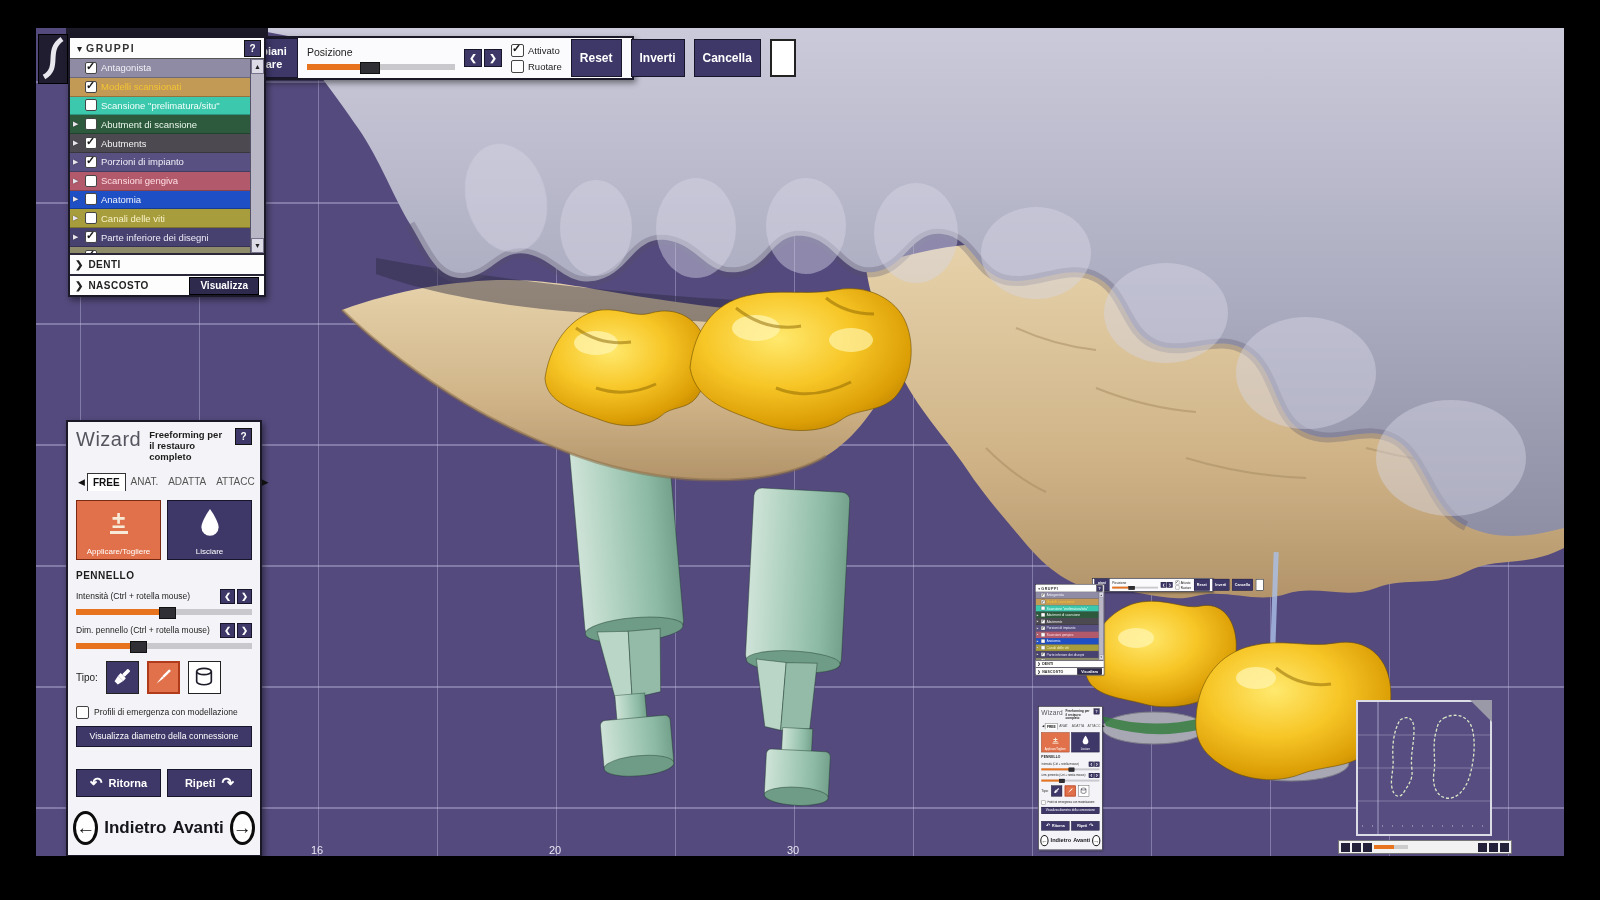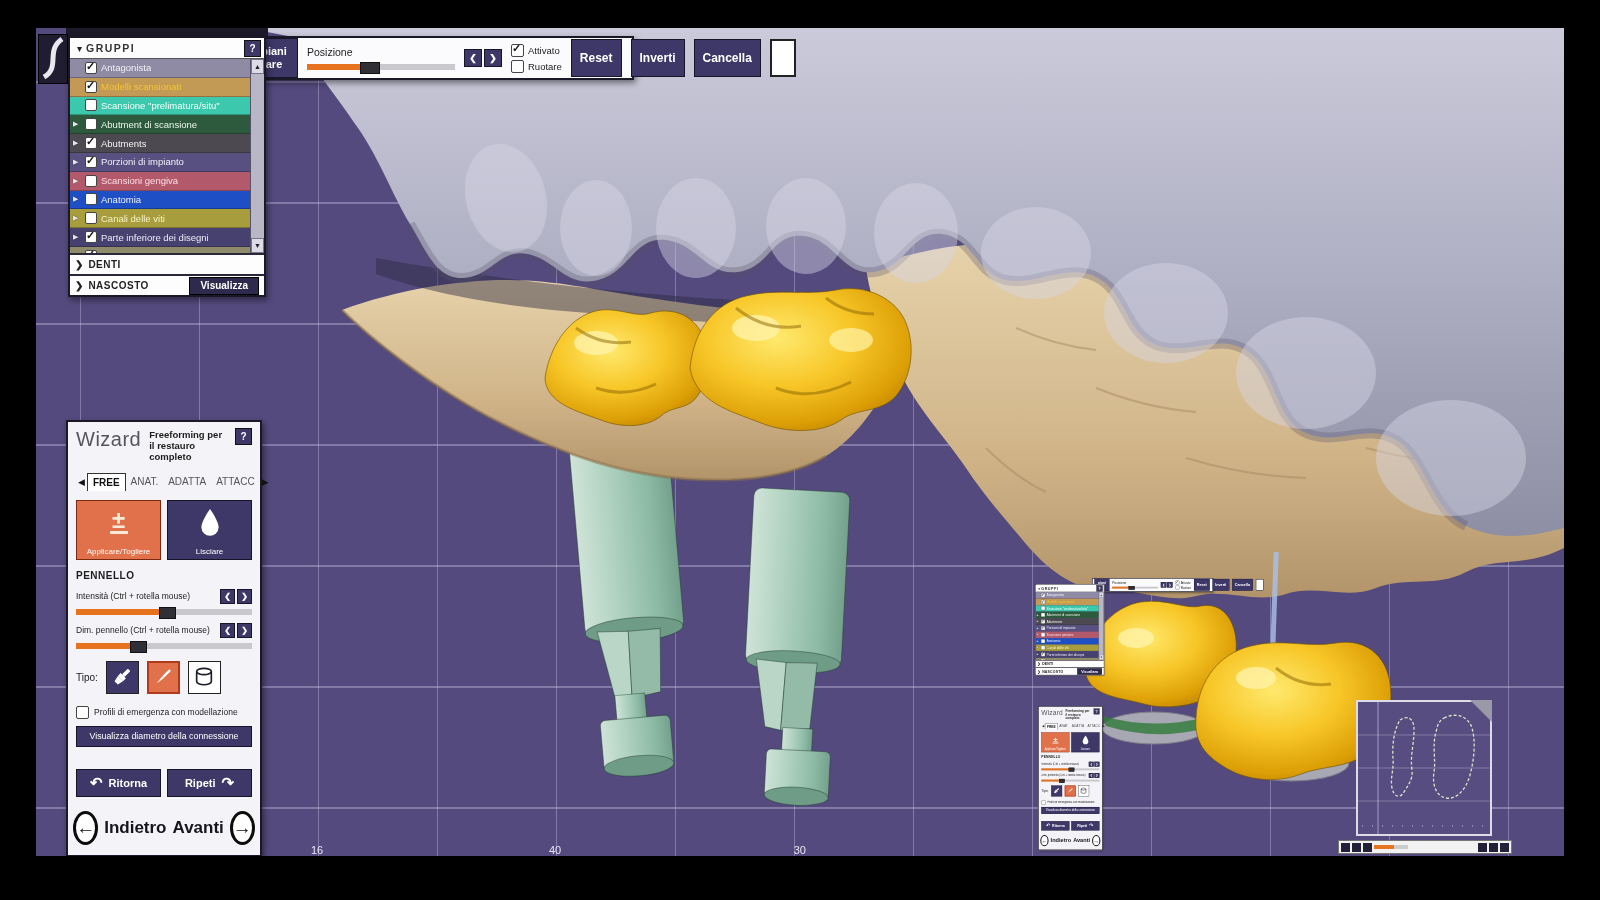--- a/index.html
+++ b/index.html
@@ -249,22 +249,22 @@
       <path fill="url(#gGold)" stroke="rgba(110,80,0,.6)" d="
         M1160,690 C1162,650 1185,625 1215,618 C1245,610 1270,620 1300,615 C1330,610 1350,628 1354,655
         C1358,685 1348,712 1330,726 C1312,740 1285,738 1265,746 C1240,756 1210,752 1190,740 C1170,728 1158,715 1160,690 Z"></path>
       <ellipse cx="1220" cy="650" rx="20" ry="11" fill="#fff3a8" opacity=".8"></ellipse>
       <path fill="none" stroke="#8a6400" stroke-width="3" opacity=".5" d="M1240,640 q25,20 55,16"></path>
     </g>
   </svg>
 
   <div id="ruler-layer">
       <span class="ruler-label" style="left: 268px;">16</span>
-      <span class="ruler-label" style="left: 506px;">40</span>
-      <span class="ruler-label" style="left: 744px; text-align: right;">30</span>
+      <span class="ruler-label" style="left: 506px;">20</span>
+      <span class="ruler-label" style="left: 744px;">30</span>
     </div>
 
   <div class="topstrip"></div>
   <div class="corner-icon">
     <svg width="28" height="46" viewBox="0 0 28 46">
         <path d="M5 42 C 22 32 6 16 23 4" stroke="#e8e8ee" stroke-width="5" fill="none"></path>
       </svg>
   </div>
 
   <div id="top-toolbar" class="top-toolbar panel-shadow">

